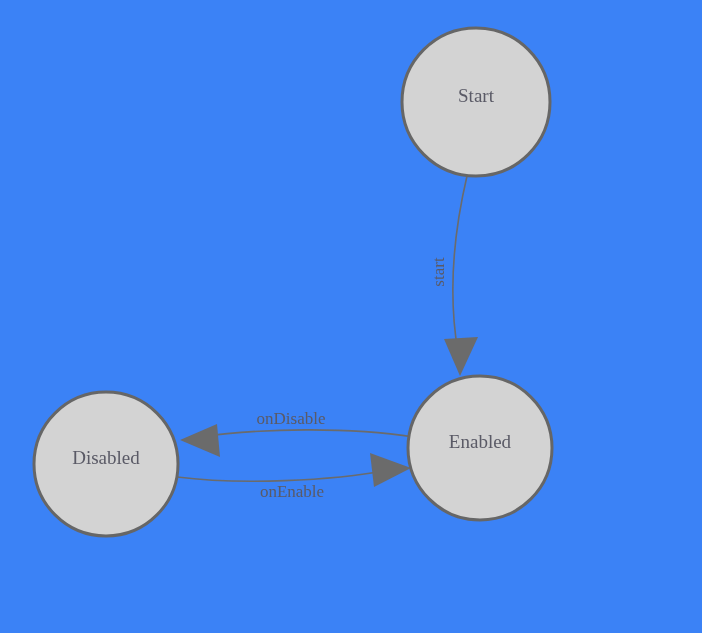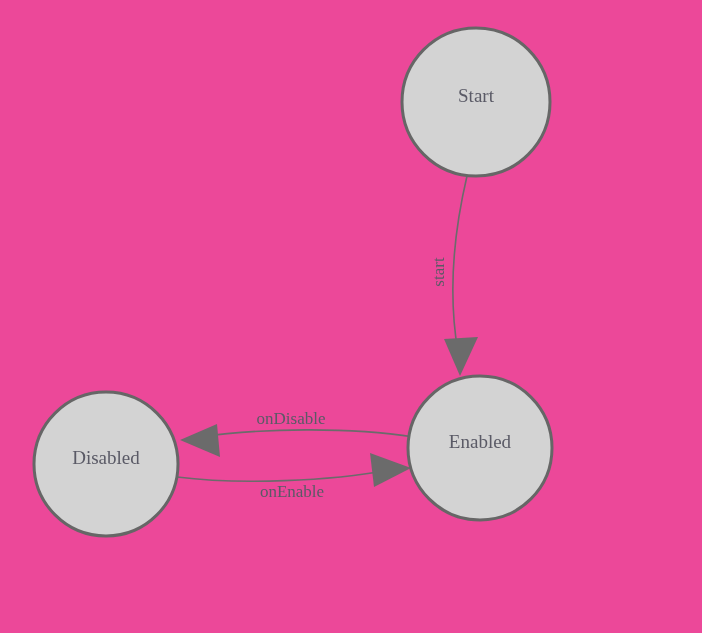--- a/index.html
+++ b/index.html
@@ -10,21 +10,21 @@
   body {
     width: 702px;
     height: 633px;
     font-family: "Liberation Serif", serif;
     overflow: hidden;
   }
   #canvas {
     position: relative;
     width: 702px;
     height: 633px;
-    background: #ec4899;
+    background: #3b82f6;
   }
   svg.diagram {
     position: absolute;
     top: 0;
     left: 0;
     width: 702px;
     height: 633px;
     display: block;
   }
   .node-circle {

